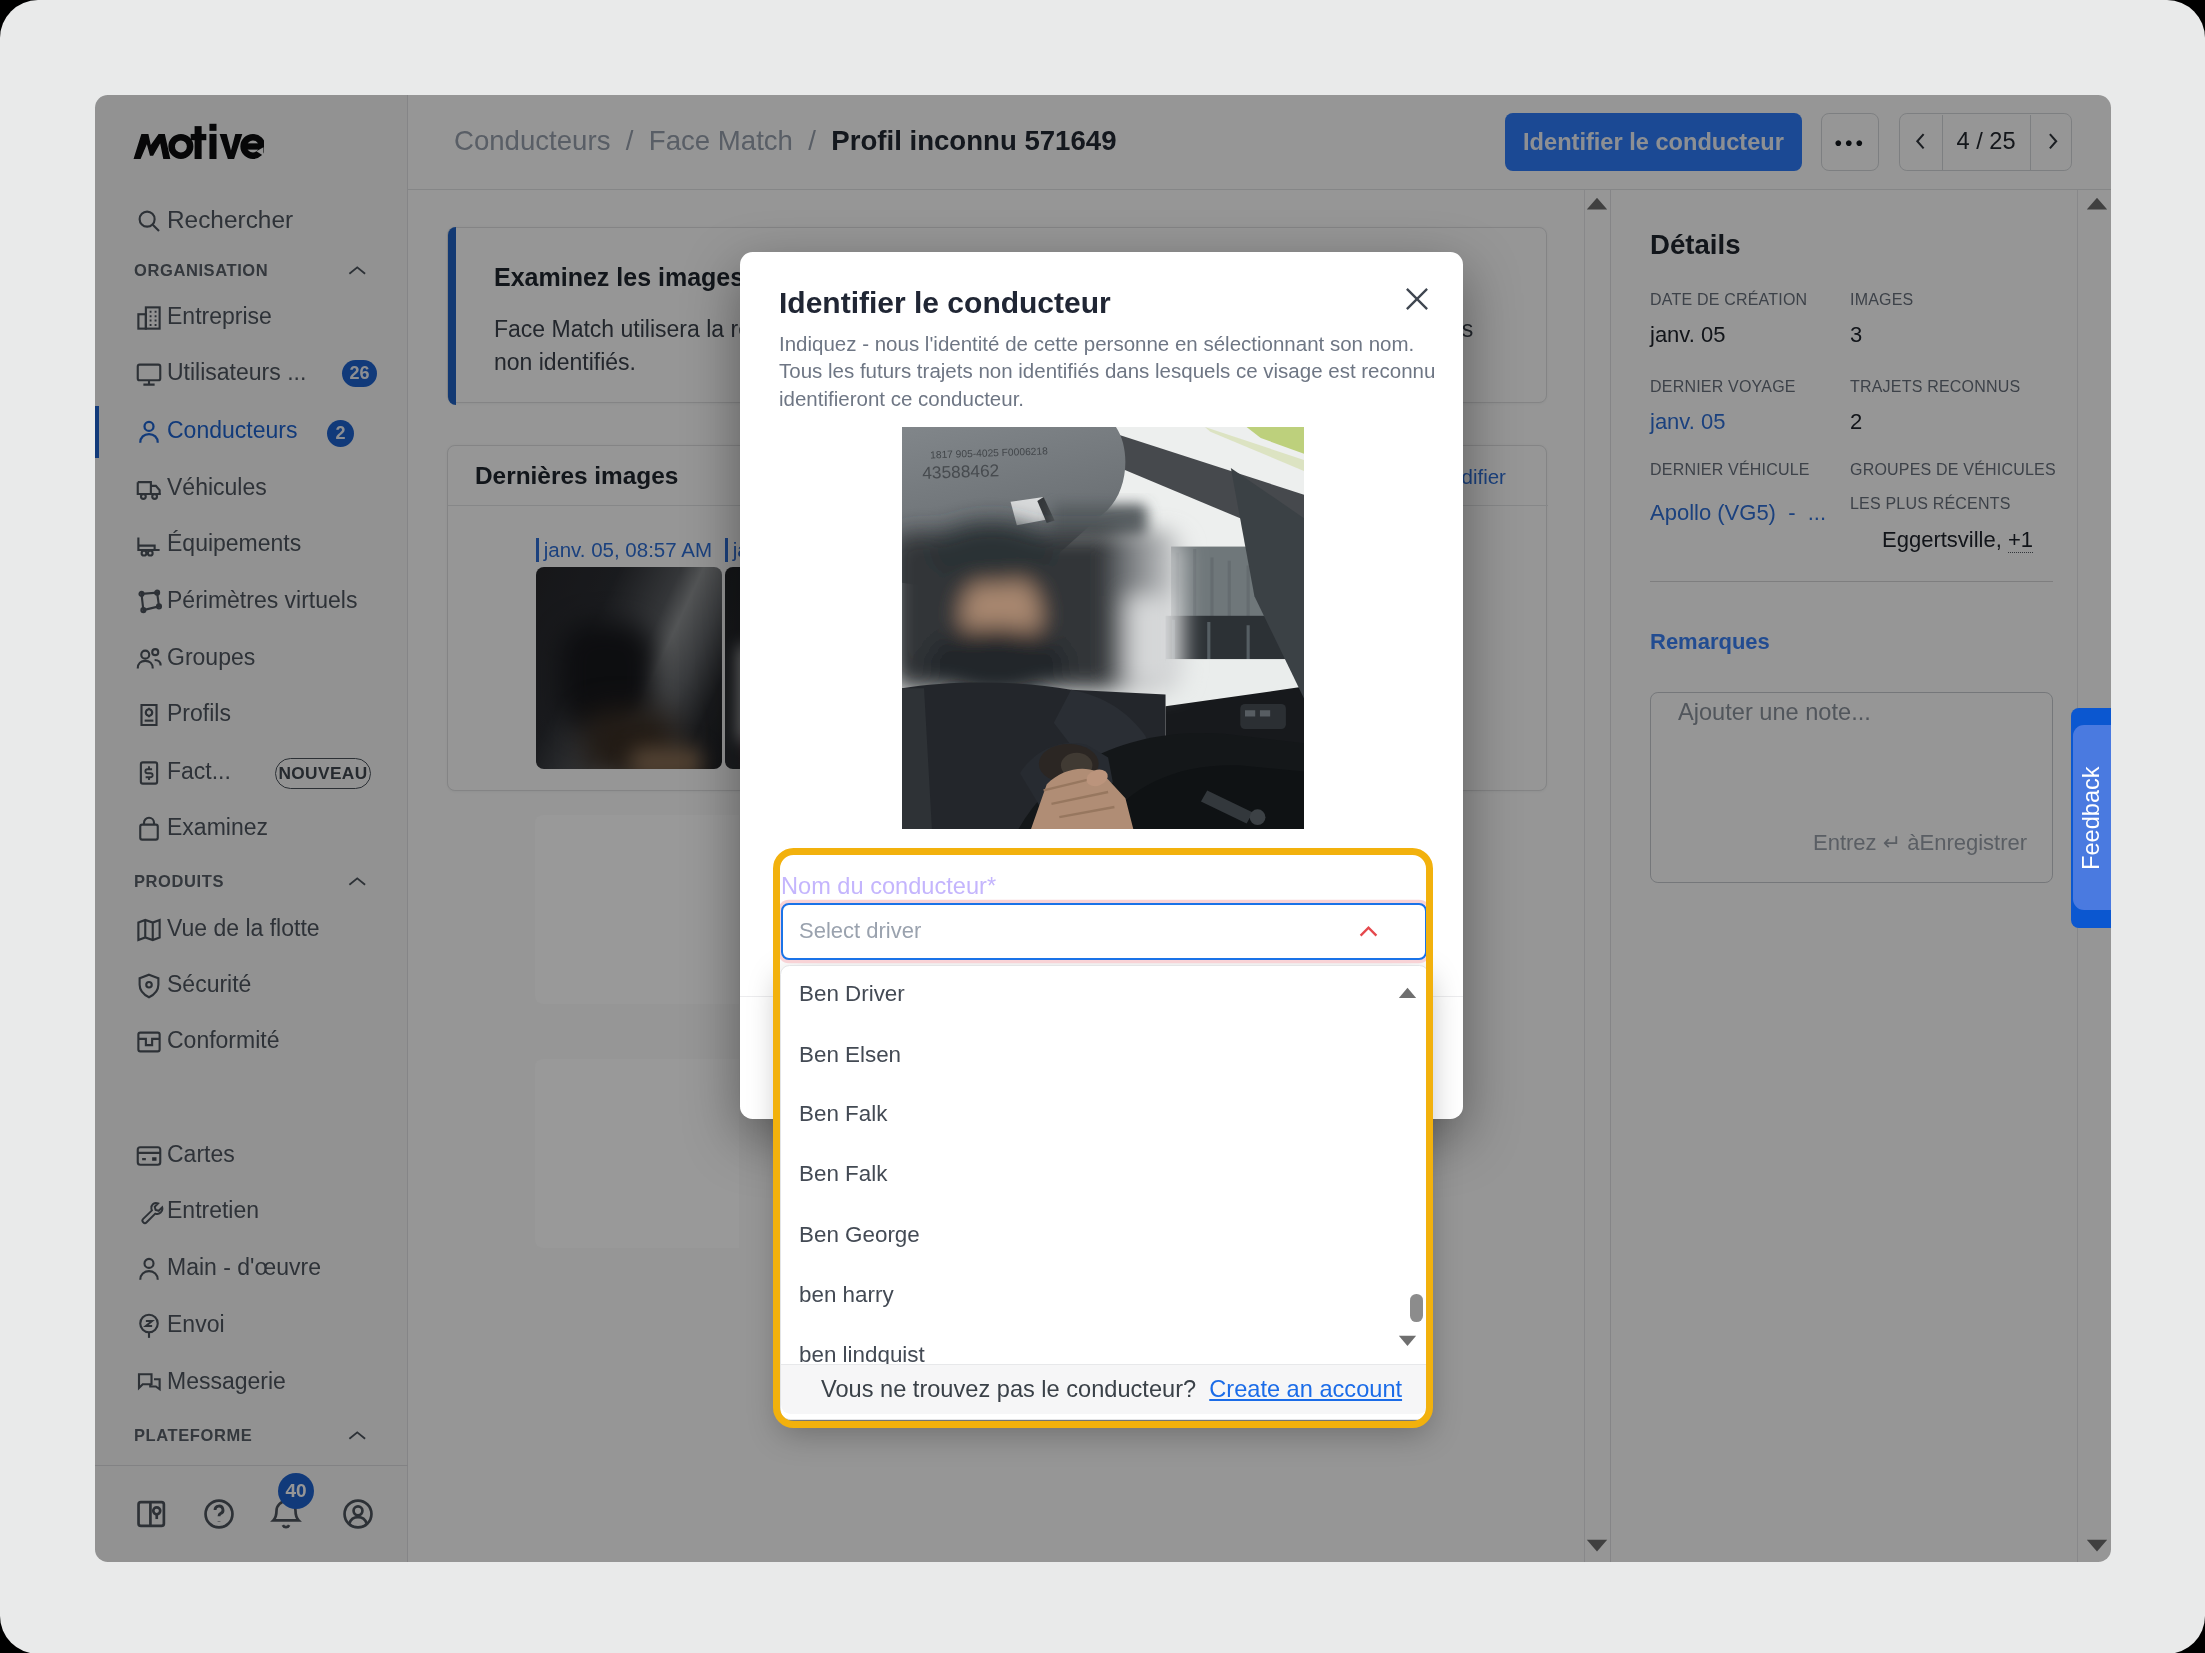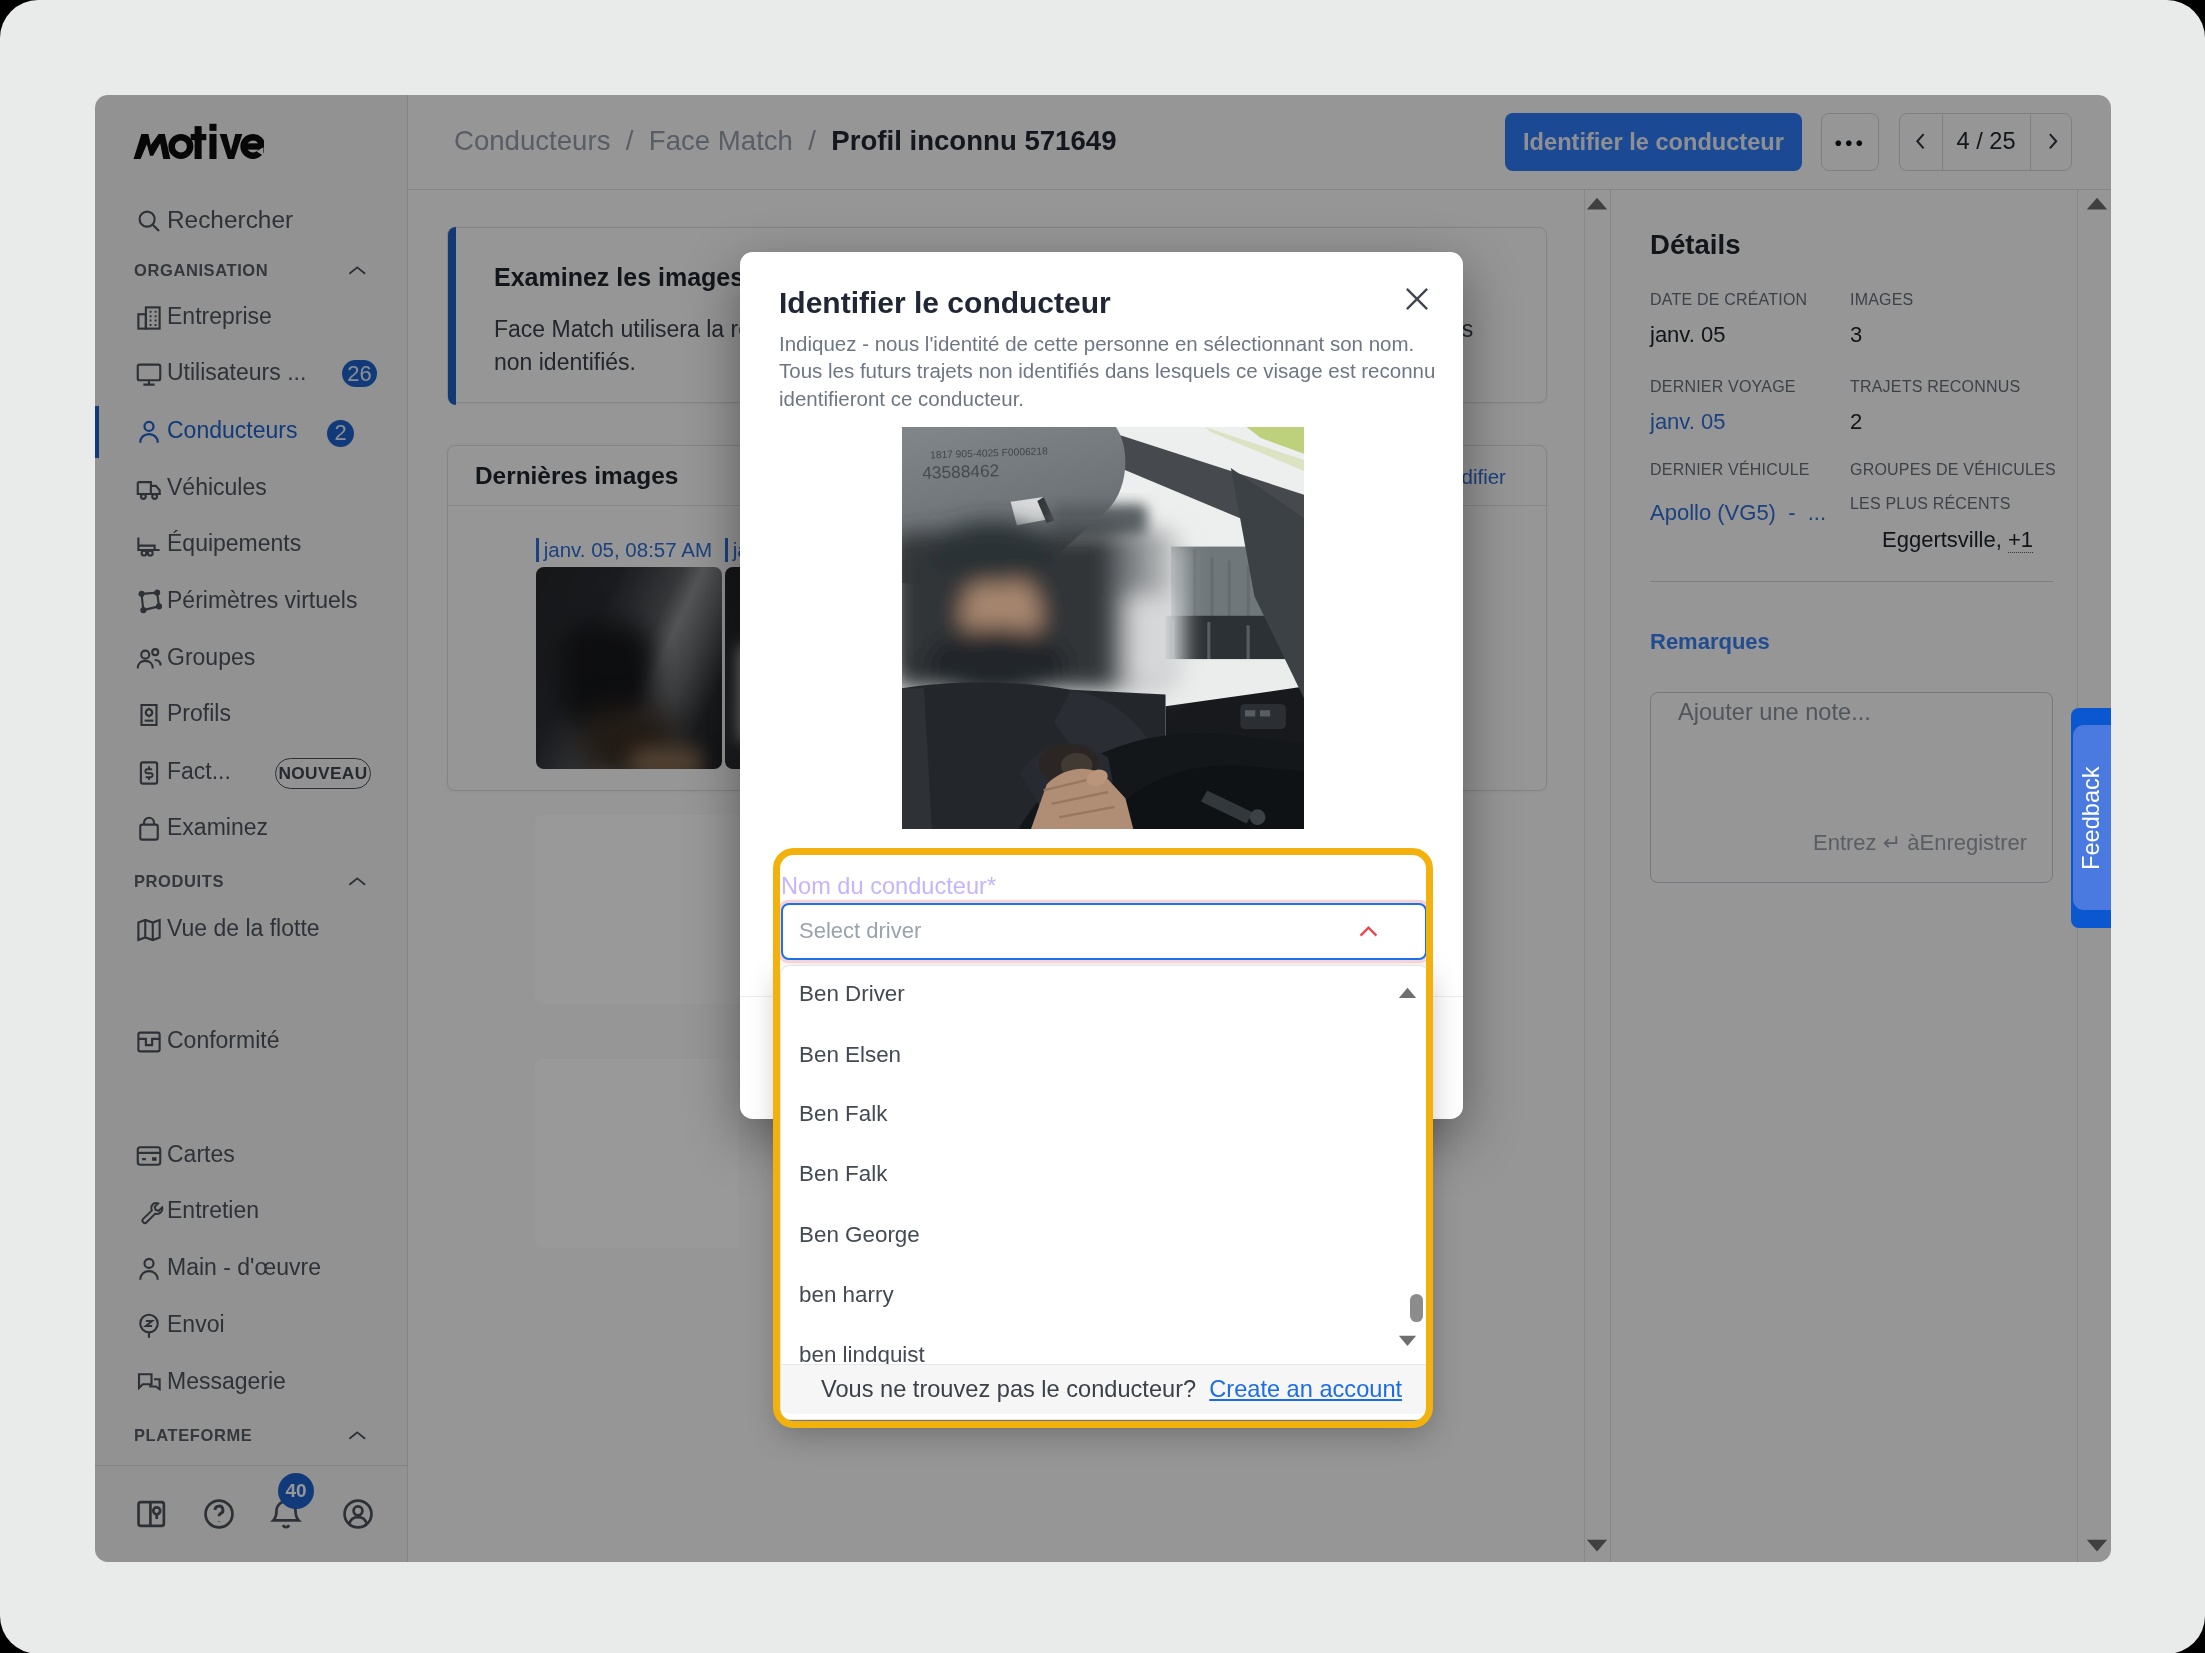--- a/index.html
+++ b/index.html
@@ -8,21 +8,21 @@
 #bg{position:absolute;left:0;top:0;width:2205px;height:1654px;background:#e9eaea;border-radius:38px;}
 #app{position:absolute;left:95px;top:95px;width:2016px;height:1467px;background:#fff;border-radius:12.6px;overflow:hidden;}
 #overlay{position:absolute;left:95px;top:95px;width:2016px;height:1467px;background:rgba(0,0,0,0.412);border-radius:12.6px;}
 
 #sidebar{position:absolute;left:0;top:0;width:313px;height:1467px;background:#f8f9f9;border-right:0.8px solid #e2e3e5;}
 .navrow{position:absolute;left:0;width:313px;height:50px;}
 .navrow .lbl{position:absolute;left:72px;top:50%;transform:translateY(-54%);font-size:23px;color:#4f565f;white-space:nowrap;}
 .navrow svg{position:absolute;left:39px;top:50%;transform:translateY(-50%);}
 .nhead{position:absolute;left:39px;font-size:16.5px;font-weight:700;letter-spacing:0.6px;color:#596069;}
 .chev{position:absolute;left:252px;width:20.5px;height:11px;}
-.badge{position:absolute;background:#1e63d0;color:#eef2f8;font-size:22px;font-weight:400;display:flex;align-items:center;justify-content:center;border-radius:13.4px;}
+.badge{position:absolute;background:#1e63d0;color:#eef2f8;font-size:18px;font-weight:700;display:flex;align-items:center;justify-content:center;border-radius:13.4px;}
 
 #topbar{position:absolute;left:313px;top:0;width:1703px;height:95px;background:#fff;border-bottom:0.8px solid #e3e4e6;}
 .crumb{position:absolute;top:30px;font-size:27.6px;color:#97a0ad;white-space:nowrap;}
 .btn-primary{position:absolute;left:1411px;top:18px;width:297px;height:58px;background:#2e7dfb;border-radius:7.9px;color:#f0f4fa;font-size:23.6px;font-weight:700;display:flex;align-items:center;justify-content:center;}
 .btn-dots{position:absolute;left:1726px;top:18px;width:58px;height:58px;background:#fff;border:1.6px solid #d5d8db;border-radius:7.9px;color:#222;font-size:23.6px;display:flex;align-items:center;justify-content:center;letter-spacing:2.4px;font-weight:700;}
 .pager{position:absolute;left:1804px;top:18px;width:173px;height:58px;background:#fff;border:1.6px solid #d5d8db;border-radius:7.9px;}
 .pager .sep{position:absolute;top:0;width:0.8px;height:55px;background:#d5d8db;}
 .pager .num{position:absolute;left:42px;width:88px;height:55px;display:flex;align-items:center;justify-content:center;font-size:23.6px;color:#22272e;}
 
 .card{position:absolute;background:#fff;border:0.8px solid #e0e1e3;border-radius:7.9px;box-shadow:0 0.8px 2.4px rgba(20,30,40,.05);}
@@ -160,20 +160,27 @@
       </div>
     <div class="nhead" style="top:777px;">PRODUITS</div>
     <svg class="chev" style="top:781px;" viewBox="0 0 26 14" fill="none" stroke="#4d545d" stroke-width="2.4">
         <path d="M3 11 L13 3 L23 11"></path>
       </svg>
     <div class="navrow" style="top:810px;">
         <svg width="30" height="30" viewBox="0 0 24 24" fill="none" stroke="#4d545d" stroke-width="1.7">
           <path d="M3.5 6 l5.5-2 6 2 5.5-2 v14 l-5.5 2 -6-2 -5.5 2 Z M9 4 v14 M15 6 v14"></path>
         </svg>
         <span class="lbl">Vue de la flotte</span>
+      </div>
+    <div class="navrow" style="top:866px;">
+        <svg width="30" height="30" viewBox="0 0 24 24" fill="none" stroke="#4d545d" stroke-width="1.7">
+          <path d="M12 3 l7.5 2.8 v5.2 c0 4.8-3 7.8-7.5 10 c-4.5-2.2-7.5-5.2-7.5-10 V5.8 Z"></path>
+          <circle cx="12" cy="11" r="2.2"></circle>
+        </svg>
+        <span class="lbl">Sécurité</span>
       </div>
     <div class="navrow" style="top:922px;">
         <svg width="30" height="30" viewBox="0 0 24 24" fill="none" stroke="#4d545d" stroke-width="1.7">
           <rect x="3.5" y="4.5" width="17" height="15" rx="1.5"></rect>
           <path d="M3.5 9.5 h6 v5 h5 v-5 h6"></path>
         </svg>
         <span class="lbl">Conformité</span>
       </div>
     <div class="navrow" style="top:1036px;">
         <svg width="30" height="30" viewBox="0 0 24 24" fill="none" stroke="#4d545d" stroke-width="1.7">

